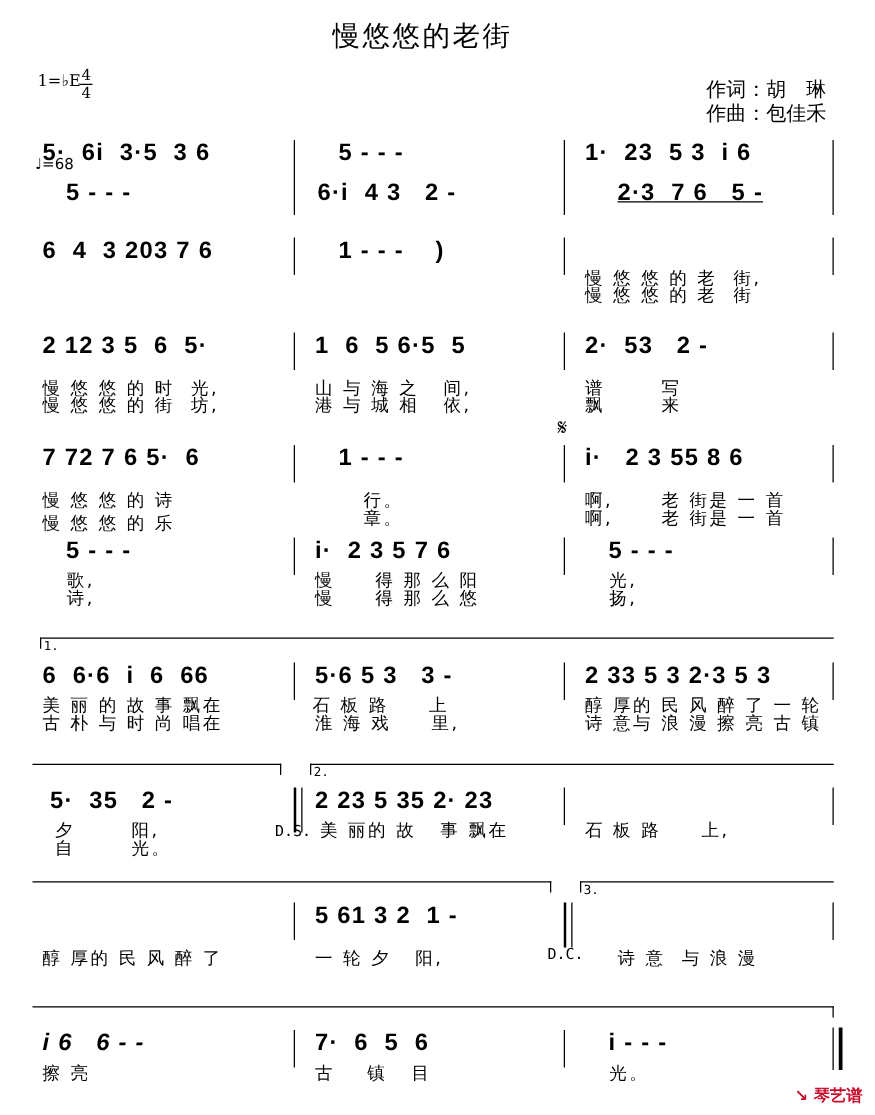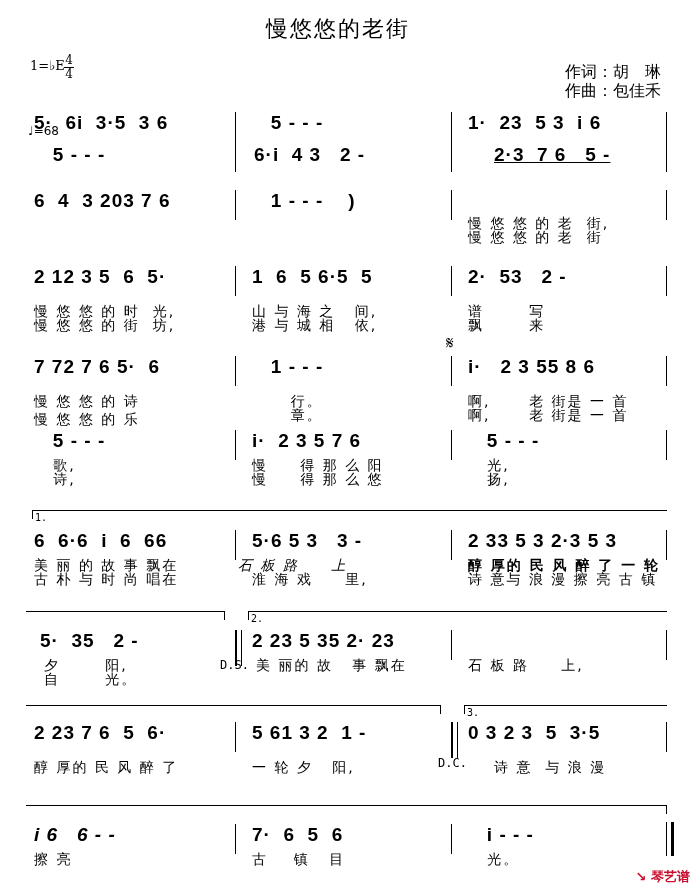--- a/index.html
+++ b/index.html
@@ -110,25 +110,25 @@
 
 <div class="volta l" style="left:32px;top:510px;width:634px;">
     <span>1.</span>
   </div>
 <div class="line" style="top:528px;height:66px;">
   <div class="notes" style="left:4px;top:2px;">6  6·6  i  6  66</div>
   <div class="lyr" style="left:4px;top:30px;">美 丽 的 故 事 飘在</div>
   <div class="lyr" style="left:4px;top:44px;">古 朴 与 时 尚 唱在</div>
   <div class="measure-bar" style="left:205px;top:2px;height:30px;"></div>
   <div class="notes" style="left:222px;top:2px;">5·6 5 3   3 -</div>
-  <div class="lyr" style="left:208px;top:30px;font-style:italic;">石 板 路     上</div>
+  <div class="lyr" style="left:220px;top:30px;">石 板 路     上</div>
   <div class="lyr" style="left:222px;top:44px;">淮 海 戏     里,</div>
   <div class="measure-bar" style="left:421px;top:2px;height:30px;"></div>
   <div class="notes" style="left:438px;top:2px;">2 33 5 3 2·3 5 3</div>
-  <div class="lyr" style="left:438px;top:30px;font-weight:bold;">醇 厚的 民 风 醉 了 一 轮</div>
+  <div class="lyr" style="left:438px;top:30px;">醇 厚的 民 风 醉 了 一 轮</div>
   <div class="lyr" style="left:438px;top:44px;">诗 意与 浪 漫 擦 亮 古 镇</div>
   <div class="measure-bar" style="left:636px;top:2px;height:30px;"></div>
 </div>
 
 <div class="volta r" style="left:26px;top:611px;width:198px;"></div>
 <div class="volta l" style="left:248px;top:611px;width:418px;">
     <span>2.</span>
   </div>
 <div class="line" style="top:628px;height:60px;">
   <div class="notes" style="left:10px;top:2px;">5·  35   2 -</div>
@@ -141,28 +141,26 @@
   <div class="measure-bar" style="left:421px;top:2px;height:30px;"></div>
   <div class="lyr" style="left:438px;top:30px;">石 板 路     上,</div>
   <div class="measure-bar" style="left:636px;top:2px;height:30px;"></div>
 </div>
 
 <div class="volta r" style="left:26px;top:705px;width:414px;"></div>
 <div class="volta l" style="left:464px;top:705px;width:202px;">
     <span>3.</span>
   </div>
 <div class="line" style="top:720px;height:60px;">
-  <div class="notes" style="left:4px;top:2px;">2 23 7 6  5  6·</div>
   <div class="lyr" style="left:4px;top:40px;">醇 厚的 民 风 醉 了</div>
   <div class="measure-bar" style="left:205px;top:2px;height:30px;"></div>
   <div class="notes" style="left:222px;top:2px;">5 61 3 2  1 -</div>
   <div class="lyr" style="left:222px;top:40px;">一 轮 夕   阳,</div>
   <div class="dbl" style="left:421px;top:2px;height:36px;"></div>
   <div class="mark" style="left:408px;top:36px;">D.C.</div>
-  <div class="notes" style="left:438px;top:2px;">0 3 2 3  5  3·5</div>
   <div class="lyr" style="left:464px;top:40px;">诗 意  与 浪 漫</div>
   <div class="measure-bar" style="left:636px;top:2px;height:30px;"></div>
 </div>
 
 <div class="volta r" style="left:26px;top:805px;width:640px;"></div>
 <div class="line" style="top:822px;height:50px;">
   <div class="notes" style="left:4px;top:2px;font-style:italic;">i 6   6 - -</div>
   <div class="lyr" style="left:4px;top:30px;">擦 亮</div>
   <div class="measure-bar" style="left:205px;top:2px;height:30px;"></div>
   <div class="notes" style="left:222px;top:2px;">7·  6  5  6</div>

